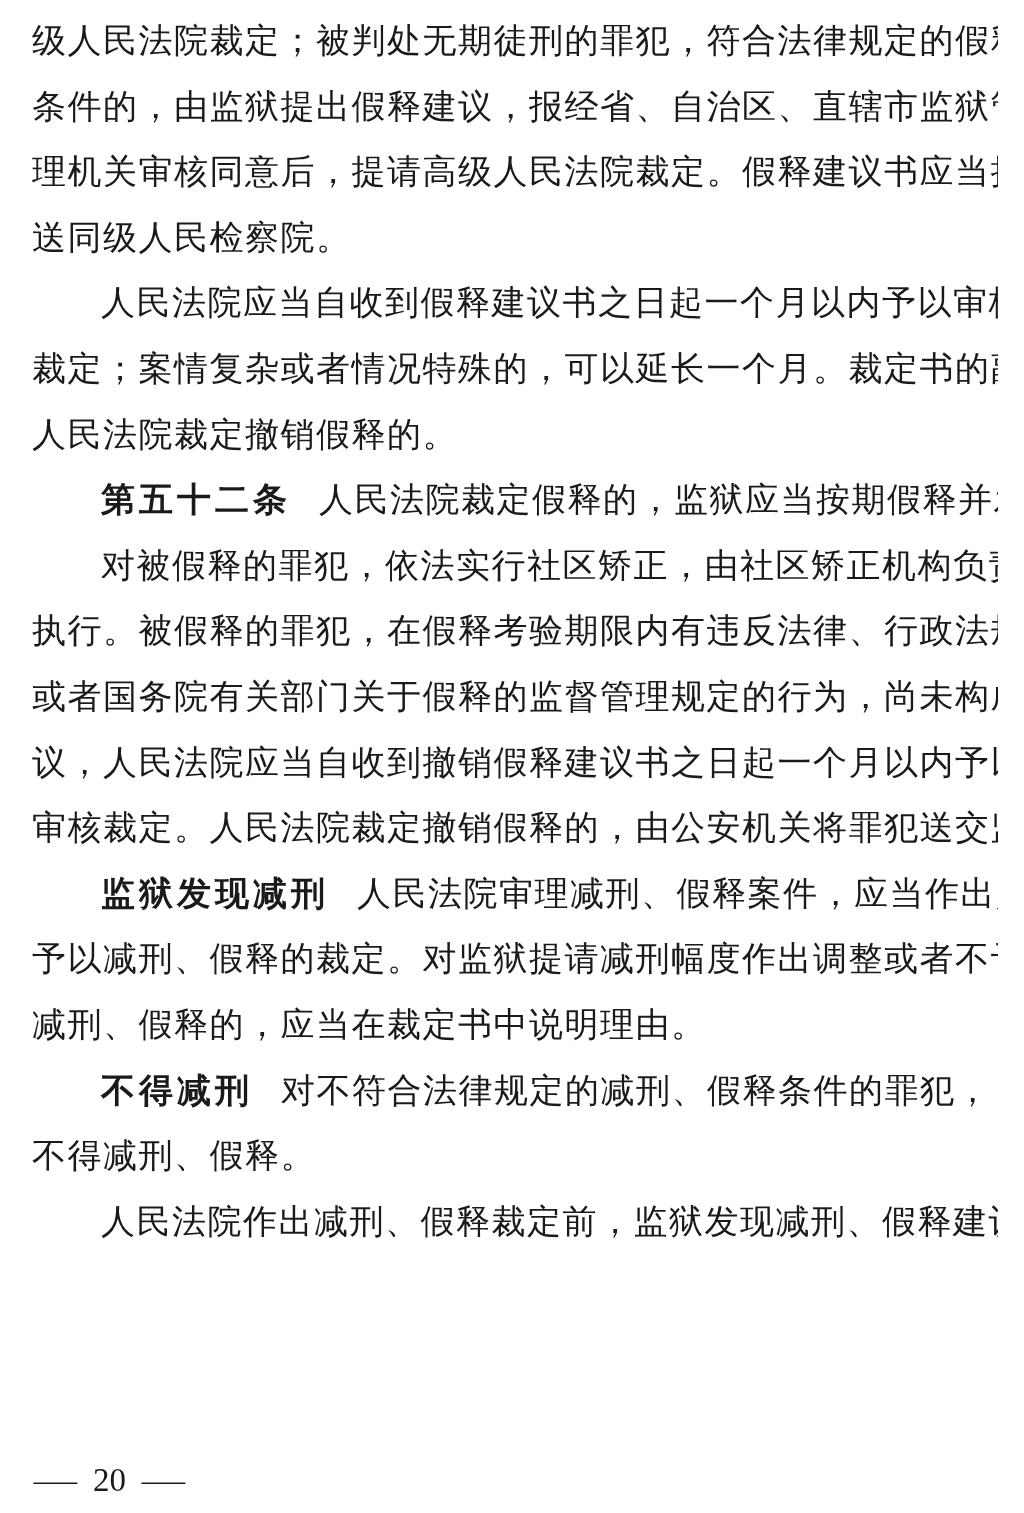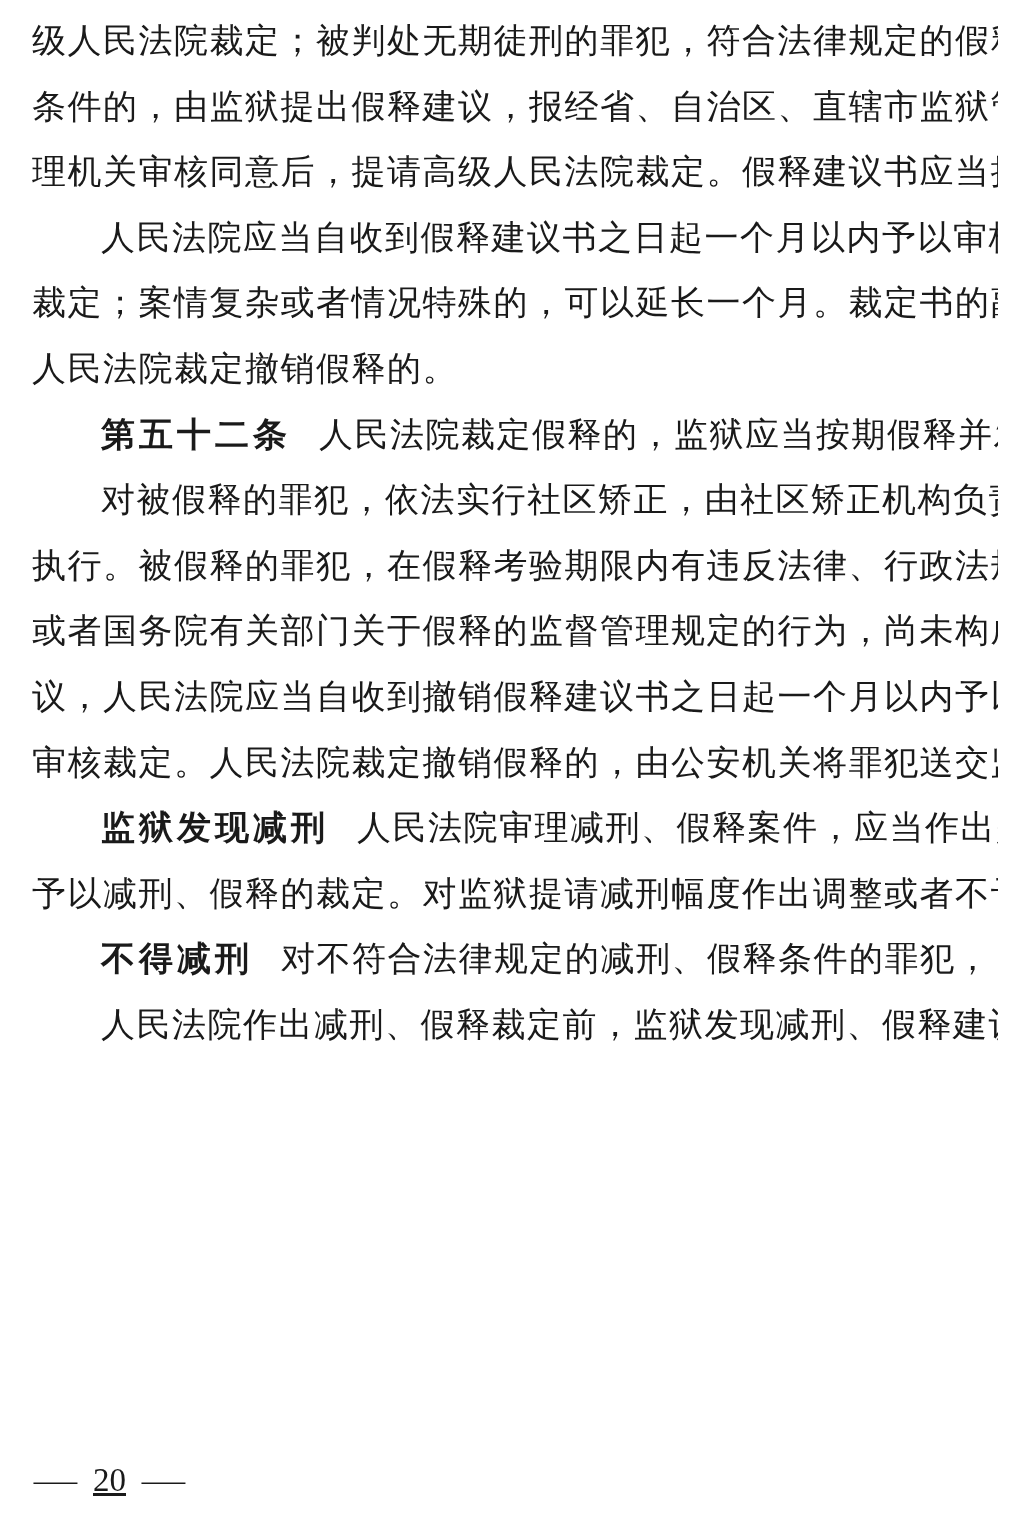--- a/index.html
+++ b/index.html
@@ -48,43 +48,45 @@
     letter-spacing: 0;
   }
   .footer .dash {
     display: inline-block;
     transform: scaleX(1.4);
     transform-origin: center;
     padding: 0 6px;
   }
   .footer .pagenum {
     font-size: 33px;
-    text-decoration: underline;
   }
 </style>
 </head>
 <body>
 
 <div class="page">
   <div class="doc-body">
     <div class="line">级人民法院裁定；被判处无期徒刑的罪犯，符合法律规定的假释</div>
     <div class="line">条件的，由监狱提出假释建议，报经省、自治区、直辖市监狱管</div>
     <div class="line">理机关审核同意后，提请高级人民法院裁定。假释建议书应当抄</div>
+    <div class="line">送同级人民检察院。</div>
     <div class="line indent">人民法院应当自收到假释建议书之日起一个月以内予以审核</div>
     <div class="line">裁定；案情复杂或者情况特殊的，可以延长一个月。裁定书的副</div>
     <div class="line">人民法院裁定撤销假释的。</div>
     <div class="line indent"><span class="art">第五十二条</span><span>人民法院裁定假释的，监狱应当按期假释并发</span></div>
     <div class="line indent">对被假释的罪犯，依法实行社区矫正，由社区矫正机构负责</div>
     <div class="line">执行。被假释的罪犯，在假释考验期限内有违反法律、行政法规</div>
     <div class="line">或者国务院有关部门关于假释的监督管理规定的行为，尚未构成</div>
     <div class="line">议，人民法院应当自收到撤销假释建议书之日起一个月以内予以</div>
     <div class="line">审核裁定。人民法院裁定撤销假释的，由公安机关将罪犯送交监</div>
     <div class="line indent"><span class="art">监狱发现减刑</span><span>人民法院审理减刑、假释案件，应当作出是否</span></div>
     <div class="line">予以减刑、假释的裁定。对监狱提请减刑幅度作出调整或者不予</div>
+    <div class="line">减刑、假释的，应当在裁定书中说明理由。</div>
     <div class="line indent"><span class="art">不得减刑</span><span>对不符合法律规定的减刑、假释条件的罪犯，</span></div>
+    <div class="line">不得减刑、假释。</div>
     <div class="line indent">人民法院作出减刑、假释裁定前，监狱发现减刑、假释建议</div>
   </div>
 
   <div class="footer">
     <span class="dash">—</span>
     <span class="pagenum">20</span>
     <span class="dash">—</span>
   </div>
 </div>
 

